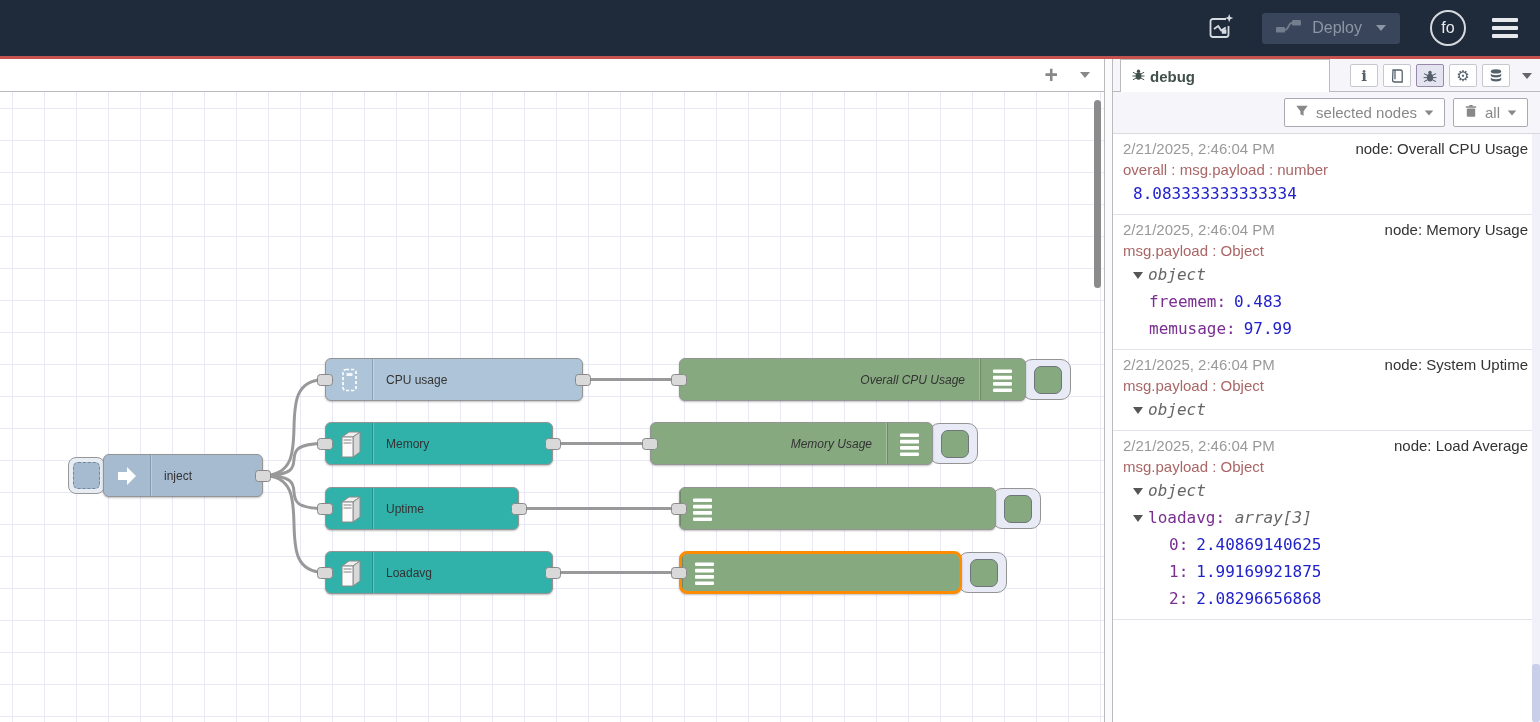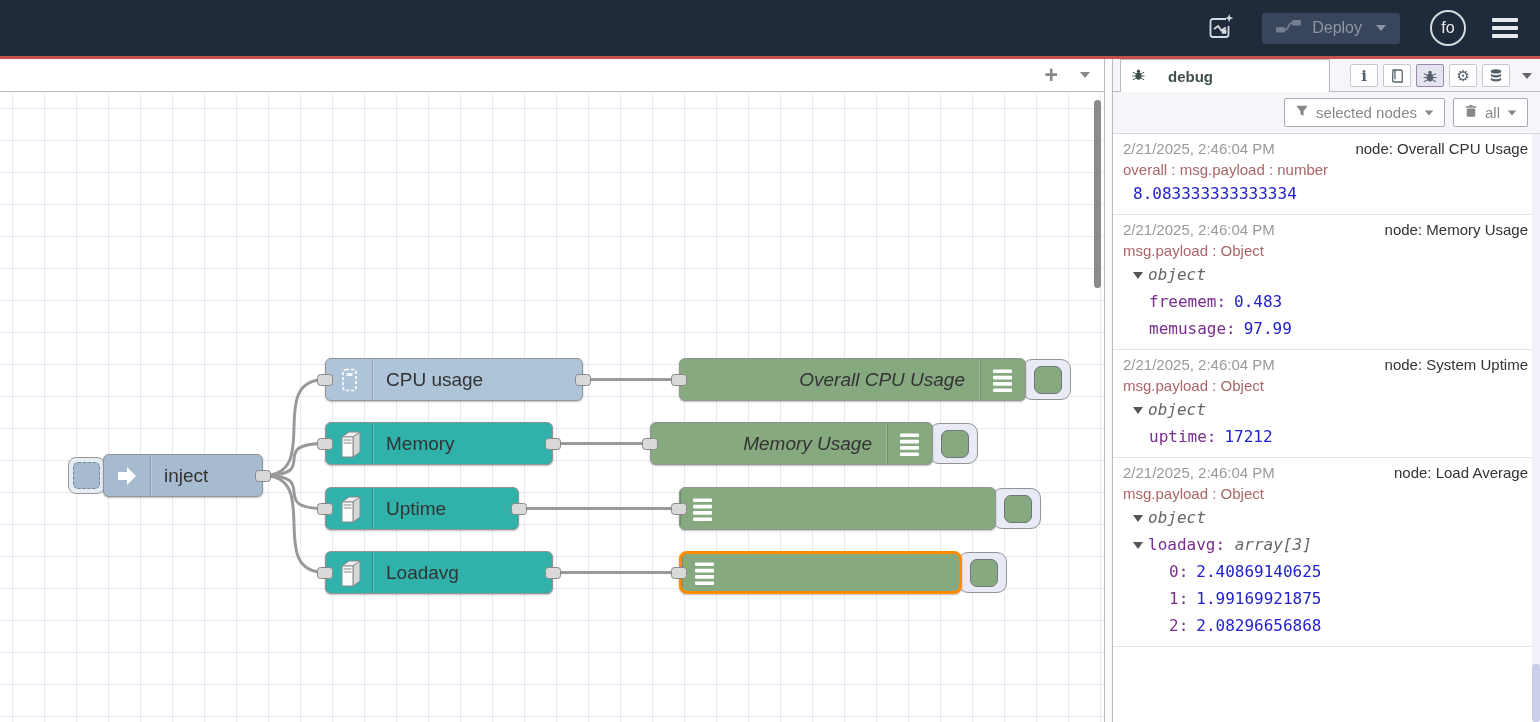--- a/index.html
+++ b/index.html
@@ -33,37 +33,37 @@
   #wires { position:absolute; left:0; top:0; z-index:1; }
   .vscroll { position:absolute; right:3px; top:8px; width:7px; height:188px; background:#8b8b8b; border-radius:4px; z-index:5; }
 
   
   .node { position:absolute; height:43px; z-index:2; cursor:pointer; }
   .node-body { position:relative; z-index:2; height:100%; display:flex; border:1px solid #949494; border-radius:6px; box-shadow:0 1px 2px rgba(0,0,0,.25); overflow:hidden; }
   .node.selected .node-body { border:3px solid #ff8c00; border-radius:8px; }
   .node-icon { width:47px; flex:0 0 auto; display:flex; align-items:center; justify-content:center; }
   .node-icon.left  { border-right:1px solid rgba(0,0,0,.18); box-shadow:1px 0 0 rgba(255,255,255,.25); }
   .node-icon.right { width:45px; border-left:1px solid rgba(0,0,0,.18); box-shadow:-1px 0 0 rgba(255,255,255,.25); }
-  .node-label { flex:1; display:flex; align-items:center; font-size:19px; color:#333; padding-left:13px; white-space:nowrap; }
+  .node-label { flex:1; display:flex; align-items:center; font-size:12px; color:#333; padding-left:13px; white-space:nowrap; }
   .node-label.debug-label { justify-content:flex-end; padding-right:15px; padding-left:0; font-style:italic; }
   .port { position:absolute; width:16px; height:12px; background:#d9d9d9; border:1px solid #888; border-radius:3.5px; top:15.5px; z-index:4; }
   .port.in  { left:-8px; }
   .port.out { right:-8px; }
   .inject-button { position:absolute; left:-35px; top:3px; width:37px; height:37px; background:#e8edf4; border:1px solid #979797; border-radius:8px; z-index:1; }
   .inject-button-inner { position:absolute; inset:4px; border-radius:5px; border:1px dashed rgba(55,75,95,.45); }
   .debug-toggle { position:absolute; right:-45px; top:1px; width:49px; height:41px; background:#e8eaf6; border:1px solid #949494; border-radius:10px; z-index:1; }
   .debug-toggle-inner { position:absolute; right:8px; top:5.5px; width:28px; height:28px; border-radius:7px; border:1px solid #70757c; }
 
   
   .splitter { width:8px; background:#fbfbfd; border-right:1px solid #bbb; cursor:col-resize; }
 
   
   .sidebar { flex:1; display:flex; flex-direction:column; background:#fff; }
   .sb-tabbar { position:relative; height:33px; background:#f6f6fa; border-bottom:1px solid #bbb; flex:0 0 auto; }
-  .sb-tab { position:absolute; left:7px; top:0; height:33px; width:210px; background:#fff; border:1px solid #bbb; border-bottom:none; display:flex; align-items:center; gap:22px; padding-left:10px; font-weight:bold; font-size:15px; color:#41504a; z-index:2; cursor:pointer; }
+  .sb-tab { position:absolute; left:7px; top:0; height:33px; width:210px; background:#fff; border:1px solid #bbb; border-bottom:none; display:flex; align-items:center; gap:4px; padding-left:10px; font-weight:bold; font-size:15px; color:#41504a; z-index:2; cursor:pointer; }
   .sb-icons { position:absolute; right:8px; top:5px; display:flex; align-items:center; gap:5px; }
   .sb-icon-btn { width:28px; height:23px; background:#fff; border:1px solid #c7c7cf; border-radius:2px; color:#55606b; display:flex; align-items:center; justify-content:center; cursor:pointer; font-size:15px; }
   .sb-icon-btn.active { background:#e4e4f0; border-color:#98a; }
   .sb-icon-btn .serif-i { font-family:"DejaVu Serif",serif; font-weight:bold; font-style:normal; font-size:15px; }
   .sb-caret { color:#666; margin-left:7px; cursor:pointer; }
 
   .sb-toolbar { height:42px; background:#f6f6fa; border-bottom:1px solid #d8d8de; display:flex; align-items:center; justify-content:flex-end; gap:8px; padding-right:12px; flex:0 0 auto; }
   .tool-btn { height:29px; background:#fff; border:1px solid #a9a9b4; border-radius:2px; color:#888; font-size:15px; display:flex; align-items:center; gap:7px; padding:0 10px; cursor:pointer; }
   .tool-btn .tri { color:#888; transform:scale(.85); }
 
@@ -384,21 +384,20 @@
           <div class="msg-row" style="padding-left: 26px;"><span class="k">freemem:</span><span class="v">0.483</span></div>
           <div class="msg-row" style="padding-left: 26px;"><span class="k">memusage:</span><span class="v">97.99</span></div>
         </div>
         <div class="msg">
           <div class="msg-meta">
             <span class="ts">2/21/2025, 2:46:04 PM</span>
             <span class="nodename">node: System Uptime</span>
           </div>
           <div class="msg-prop">msg.payload : Object</div>
           <div class="msg-row" style="padding-left: 10px;"><span class="caret"></span><span class="it">object</span></div>
-          <div class="msg-row" style="padding-left: 26px;"><span class="k">uptime:</span><span class="v">17212</span></div>
         </div>
         <div class="msg">
           <div class="msg-meta">
             <span class="ts">2/21/2025, 2:46:04 PM</span>
             <span class="nodename">node: Load Average</span>
           </div>
           <div class="msg-prop">msg.payload : Object</div>
           <div class="msg-row" style="padding-left: 10px;"><span class="caret"></span><span class="it">object</span></div>
           <div class="msg-row" style="padding-left: 10px;"><span class="caret"></span><span class="k">loadavg:</span><span class="it"> array[3]</span></div>
           <div class="msg-row" style="padding-left: 46px;"><span class="k">0:</span><span class="v">2.40869140625</span></div>

